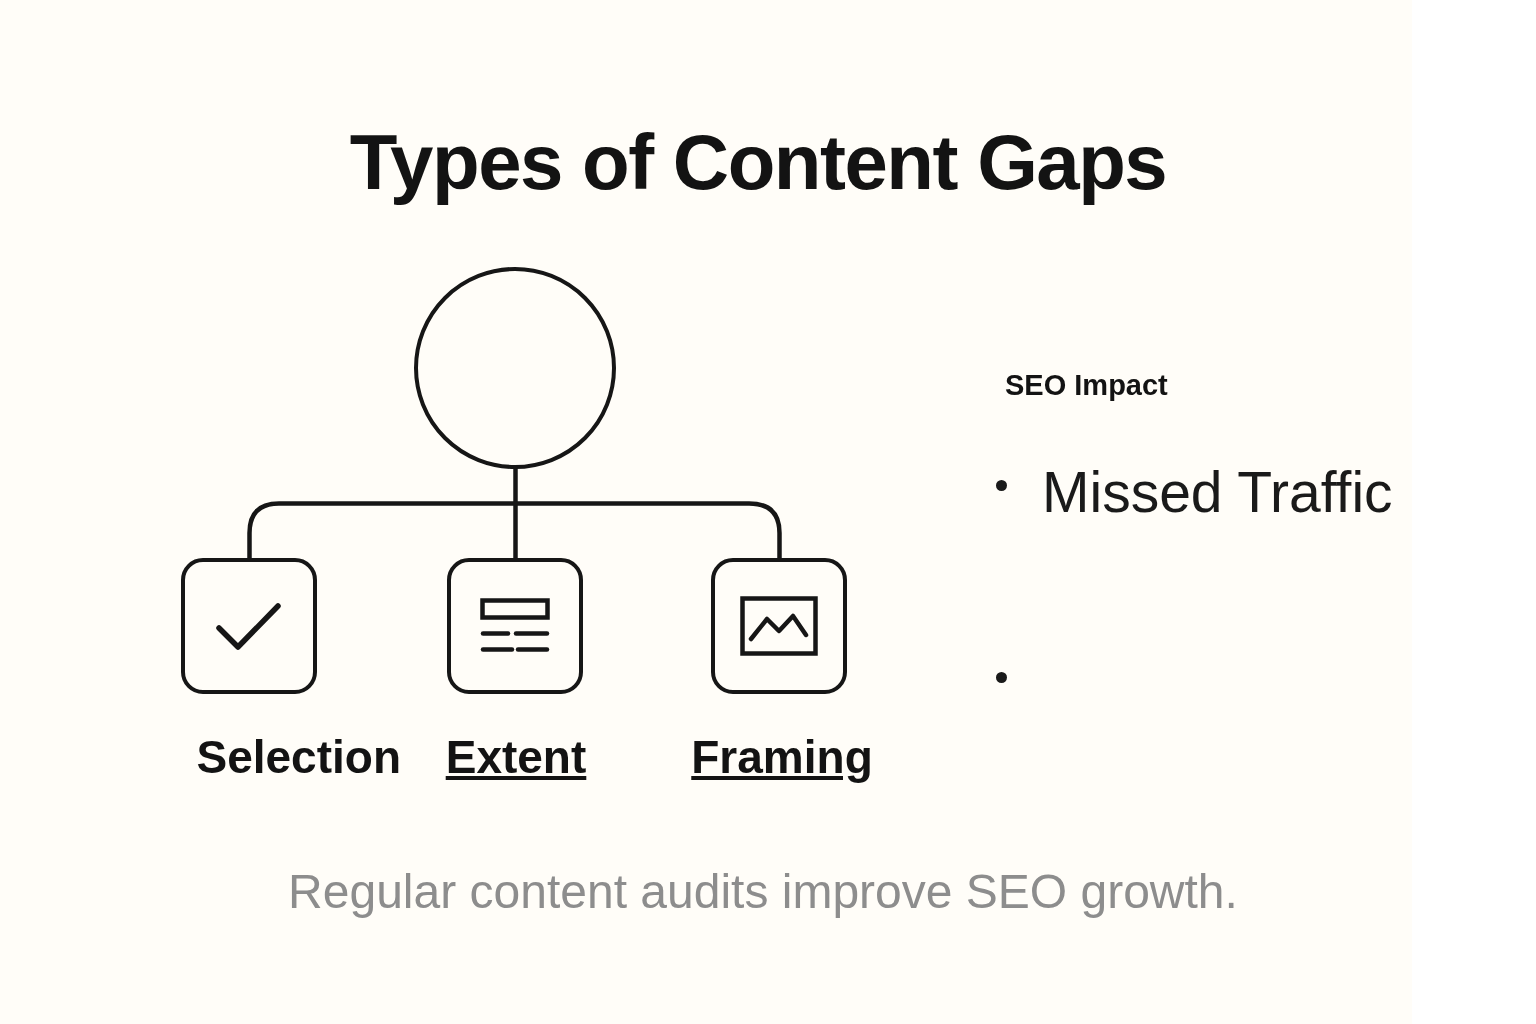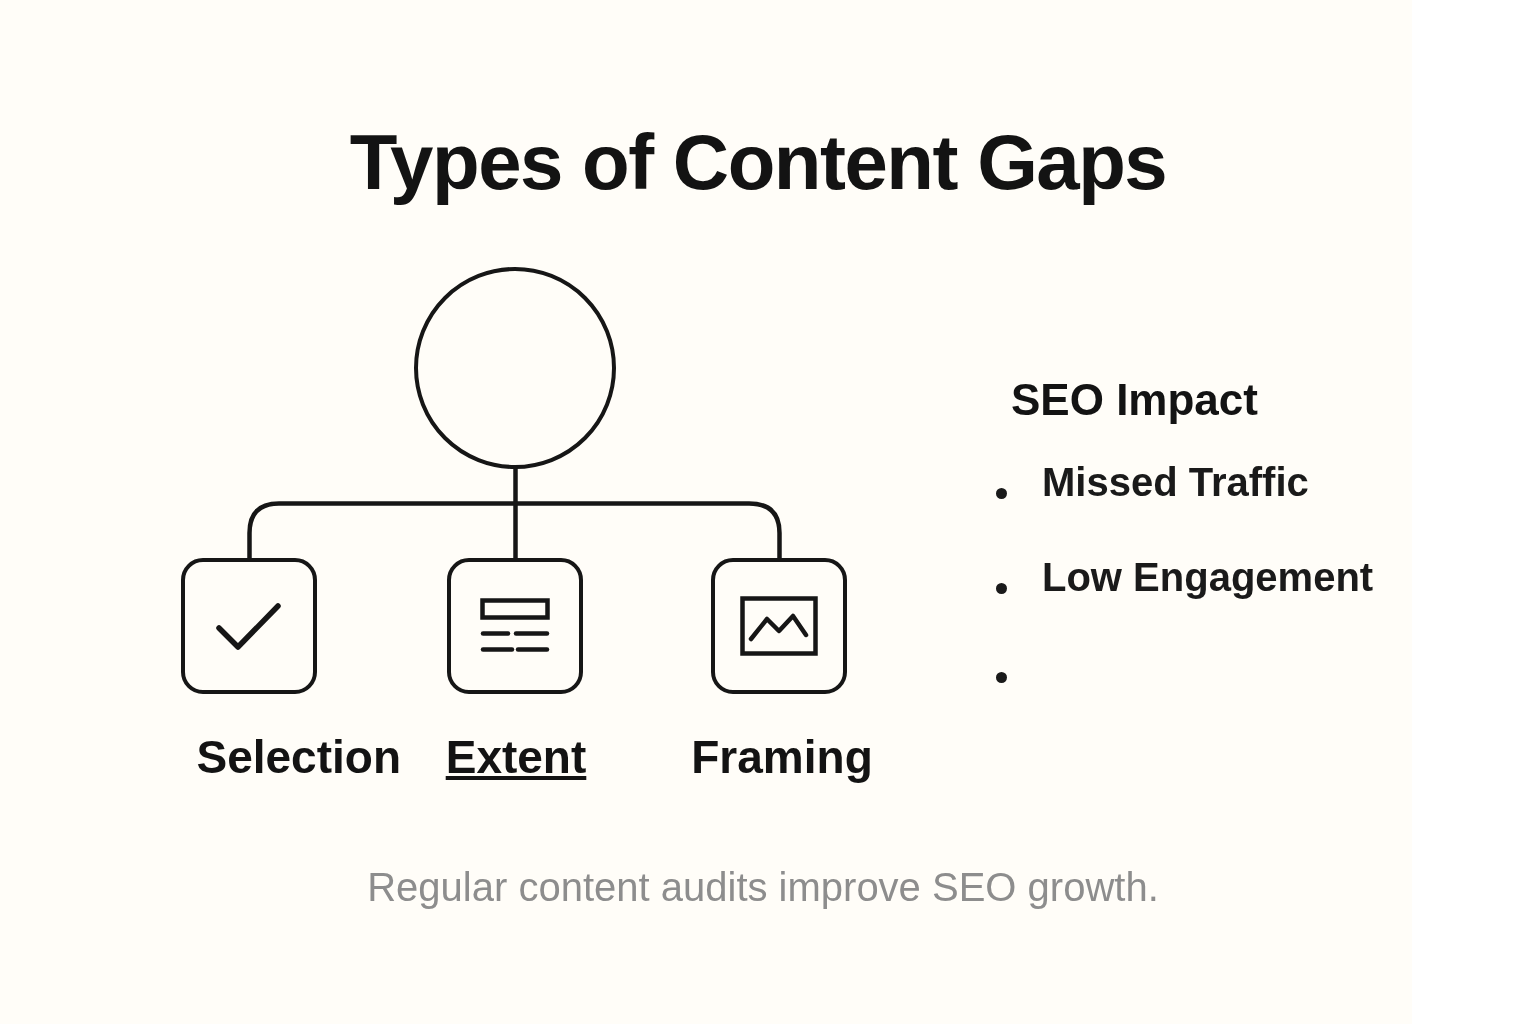--- a/index.html
+++ b/index.html
@@ -34,40 +34,40 @@
   .box-selection{left:181px;}
   .box-extent{left:447px;}
   .box-framing{left:711px;}
   .node-label{
     position:absolute;top:730px;width:300px;
     text-align:center;font-size:46px;font-weight:600;
     line-height:1.2;color:#131313;
   }
   .label-selection{left:101px;text-align:right;}
   .label-extent{left:366px;text-decoration:underline;}
-  .label-framing{left:632px;}
+  .label-framing{left:632px;text-decoration:underline;}
   .seo-heading{
-    position:absolute;left:997px;top:360px;margin:14px;
-    font-size:44px;font-weight:600;line-height:1.2;color:#131313;
+    position:absolute;left:997px;top:360px;margin:8px;
+    font-size:29px;font-weight:600;line-height:1.2;color:#131313;
   }
   .seo-item{
     position:absolute;left:996px;
-    display:flex;align-items:center;
-    font-size:40px;font-weight:700;line-height:1.2;color:#1a1a1a;
+    display:flex;align-items:flex-start;
+    font-size:57px;font-weight:400;line-height:1.2;color:#1a1a1a;
   }
   .seo-item-1{top:458px;}
   .seo-item-2{top:553px;}
   .seo-item-3{top:650px;}
   .bullet-dot{
     flex:0 0 auto;width:11px;height:11px;margin:22px 35px 0 0;
     border-radius:50%;background:#1a1a1a;
   }
   .caption{
     position:absolute;left:0;top:863px;width:1526px;
-    text-align:center;font-size:40px;font-weight:400;
+    text-align:center;font-size:48px;font-weight:400;
     line-height:1.2;color:#8d8d8d;
   }
   .icon-stroke{stroke:#161616;fill:none;}
 </style>
 </head>
 <body>
 
 <div class="canvas">
 
   <h1 class="title">Types of Content Gaps</h1>
@@ -106,23 +106,19 @@
   <div class="node-label label-selection">Selection</div>
   <div class="node-label label-extent">Extent</div>
   <div class="node-label label-framing">Framing</div>
 
   <h2 class="seo-heading">SEO Impact</h2>
 
   <div class="seo-item seo-item-1">
     <span class="bullet-dot"></span>
     <span>Missed Traffic</span>
   </div>
-  <div class="seo-item seo-item-2">
-    <span class="bullet-dot"></span>
-    <span>Low Engagement</span>
-  </div>
   <div class="seo-item seo-item-3">
     <span class="bullet-dot"></span>
   </div>
 
   <div class="caption">Regular content audits improve SEO growth.</div>
 
 </div>
 
 </body></html>

